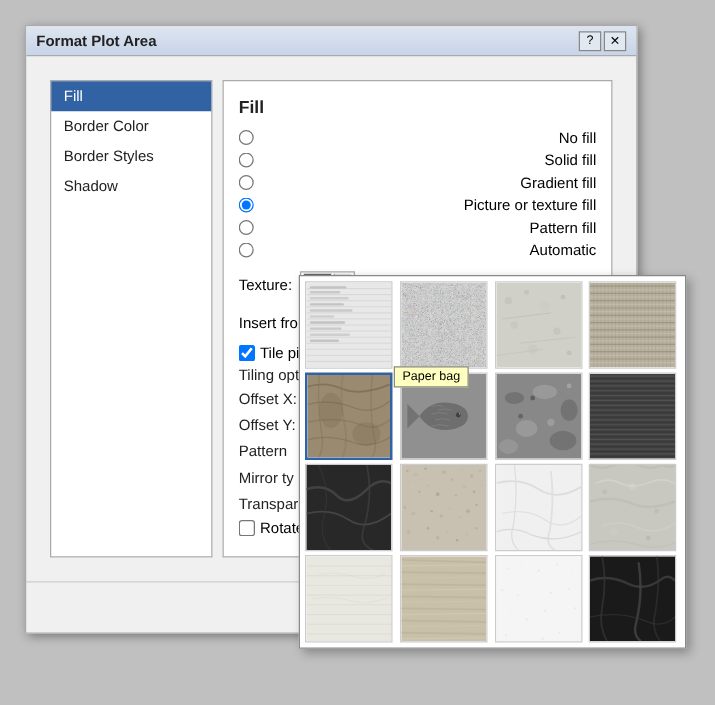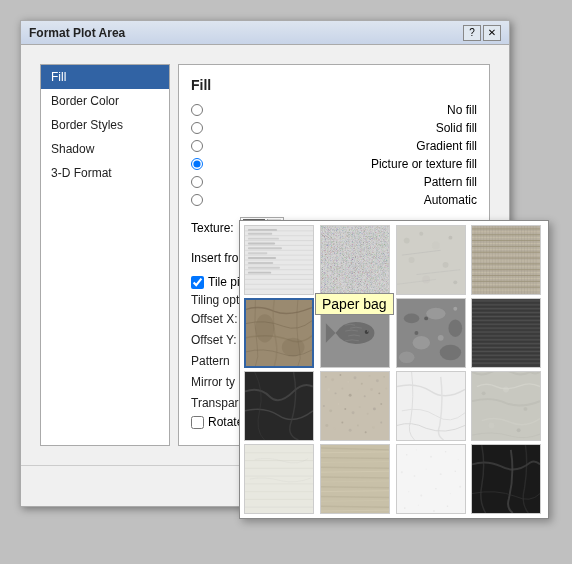--- a/index.html
+++ b/index.html
@@ -239,21 +239,21 @@
       width: 100%;
       height: 100%;
     }
 
     
     .tooltip {
       position: absolute;
       background: #ffffc0;
       border: 1px solid #888;
       padding: 2px 6px;
-      font-size: 14px;
+      font-size: 10px;
       white-space: nowrap;
       z-index: 20;
       pointer-events: none;
     }
 
     .dialog-footer {
       display: flex;
       justify-content: flex-end;
       gap: 6px;
       padding: 8px;
@@ -281,21 +281,20 @@
     </div>
   </div>
 
   <div class="dialog-body">
 
     <div class="sidebar">
       <div class="sidebar-item active">Fill</div>
       <div class="sidebar-item">Border Color</div>
       <div class="sidebar-item">Border Styles</div>
       <div class="sidebar-item">Shadow</div>
-      <div class="sidebar-item">3-D Format</div>
     </div>
 
     <div class="main-panel">
       <div class="panel-title">Fill</div>
 
       <div class="radio-group">
         <div class="radio-row">
           <input type="radio" name="fill" id="no-fill" style="">
           <label for="no-fill">No fill</label>
         </div>

